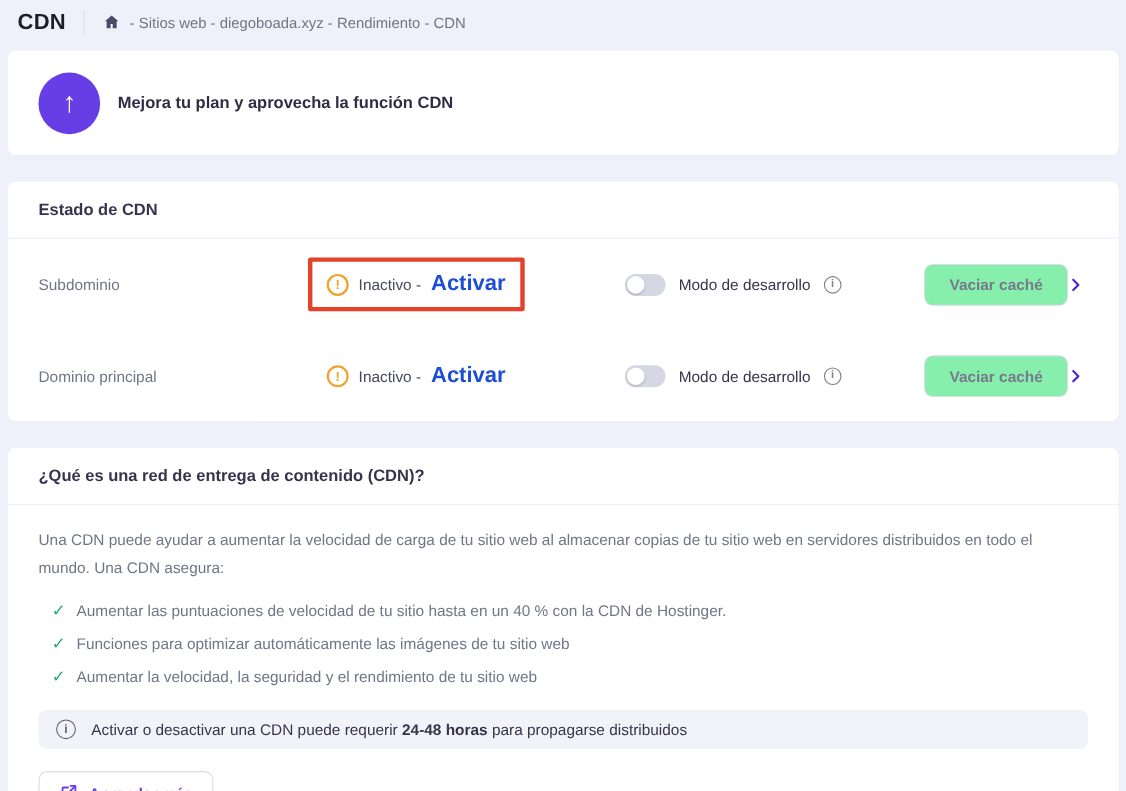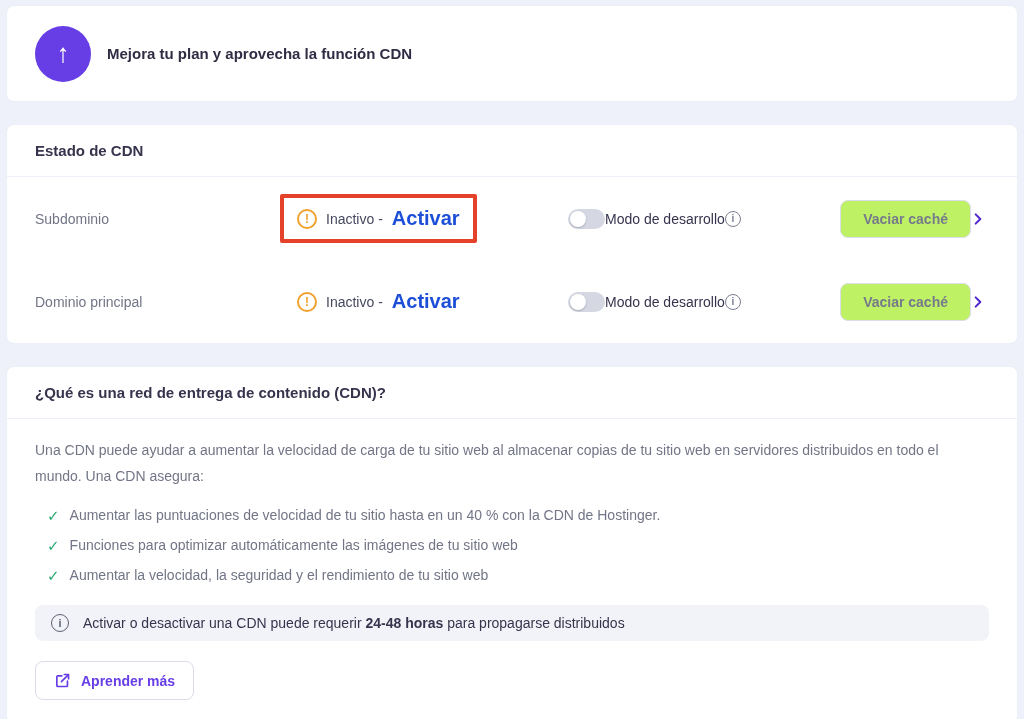--- a/index.html
+++ b/index.html
@@ -58,38 +58,38 @@
   .status-inline.highlighted { border-color:#e4422a; }
   .warn-ic {
     width:20px; height:20px; border-radius:50%;
     border:2px solid #f0a12e; color:#f0a12e;
     display:inline-flex; align-items:center; justify-content:center;
     font-size:12px; font-weight:700; flex:0 0 20px;
   }
   .status-text { font-size:14px; color:#46485e; }
   .activate-link { font-size:20px; font-weight:700; color:#1d4ed8; cursor:pointer; text-decoration:none; }
 
-  .toggle-cell { flex:1; display:flex; align-items:center; padding-left:20px; }
+  .toggle-cell { flex:1; display:flex; align-items:center; gap:12px; padding-left:20px; }
   .toggle {
     width:37px; height:20px; border-radius:10px; background:#d5d8e2;
     position:relative; cursor:pointer; display:inline-block; flex:0 0 37px;
   }
   .toggle .knob {
     position:absolute; left:2px; top:2px; width:16px; height:16px;
     border-radius:50%; background:#fff; box-shadow:0 1px 2px rgba(30,30,60,.25);
   }
   .toggle-label { font-size:14px; color:#36344d; }
   .info-ic {
     width:16px; height:16px; border-radius:50%;
     border:1.4px solid #7b7e90; color:#7b7e90;
     display:inline-flex; align-items:center; justify-content:center;
     font-size:10px; font-style:normal; font-weight:600; cursor:pointer;
   }
   .btn-outline {
-    background:#bef264; border:1px solid #dadce8; border-radius:8px;
+    background:#86efac; border:1px solid #dadce8; border-radius:8px;
     padding:10px 22px; font-size:14px; font-weight:700; color:#767a8c;
     font-family:inherit; cursor:pointer; white-space:nowrap;
   }
   .chevron { margin-left:auto; margin-right:8px; display:inline-flex; color:#5025d1; cursor:pointer; }
 
   
   .info-body { padding:18px 28px 24px 28px; }
   .info-par { font-size:14px; color:#727586; line-height:26px; max-width:970px; }
   .benefits { list-style:none; margin-top:12px; }
   .benefits li { display:flex; align-items:flex-start; gap:10px; padding:6px 0 6px 12px; font-size:14px; color:#727586; }
@@ -106,20 +106,32 @@
     background:#fff; border:1px solid #dadce8; border-radius:8px;
     padding:10px 18px; font-size:14px; font-weight:700; color:#673de6;
     font-family:inherit; cursor:pointer;
   }
 </style>
 </head>
 <body>
 
 <div class="page">
 
+  <header class="hdr">
+    <span class="hdr-title">CDN</span>
+    <span class="hdr-divider"></span>
+    <nav class="breadcrumb">
+      <span class="home-ic">
+        <svg width="17" height="16" viewBox="0 0 24 24">
+            <path fill="currentColor" d="M12 3.2 2.8 11h2.4v9.5h5.3v-5.9h3v5.9h5.3V11h2.4L12 3.2z"></path>
+          </svg>
+      </span>
+      <span>- Sitios web - diegoboada.xyz - Rendimiento - CDN</span>
+    </nav>
+  </header>
 
   <section class="card banner">
     <div class="banner-circle">
       <span>↑</span>
     </div>
     <div class="banner-text">
       <div class="banner-title">Mejora tu plan y aprovecha la función CDN</div>
     </div>
   </section>
 

